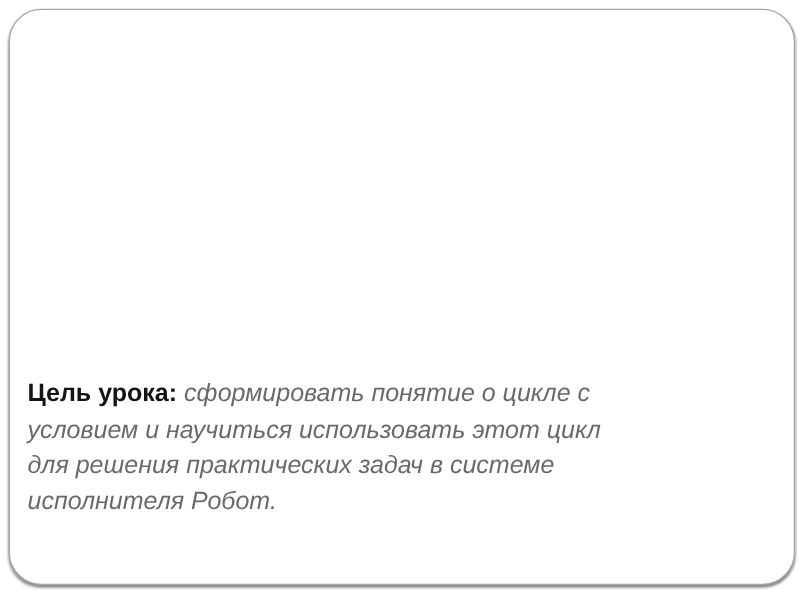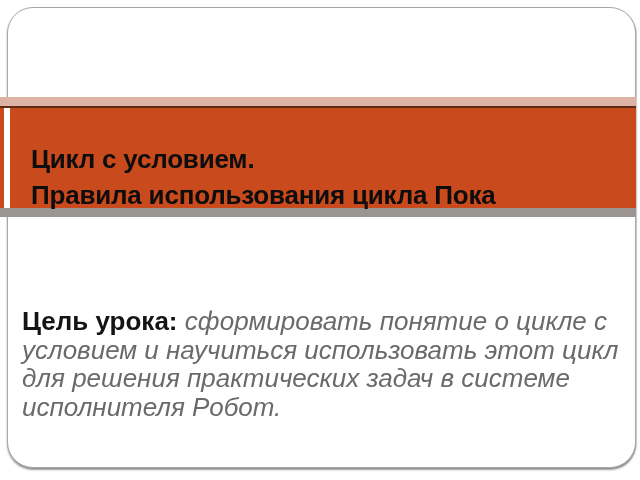--- a/index.html
+++ b/index.html
@@ -74,21 +74,21 @@
     white-space: pre-line;
     letter-spacing: -0.2px;
     z-index: 2;
   }
   
   .goal {
     position: absolute;
     left: 22px;
     top: 281px;
     width: 600px;
-    font-size: 26px;
+    font-size: 20px;
     line-height: 28.5px;
     color: #6a6a6a;
   }
   .goal-label {
     font-weight: bold;
     font-style: normal;
     color: #141414;
   }
   .goal-text {
     font-style: italic;
@@ -97,29 +97,19 @@
     margin-left: 0.28em;
   }
 </style>
 </head>
 <body>
 
 <div class="page">
 
   <div class="slide-frame"></div>
 
-  <div class="banner">
-    <div class="stripe-pink"></div>
-    <div class="stripe-dark"></div>
-    <div class="band-orange">
-      <div class="band-notch"></div>
-      <h1 class="slide-title">Цикл с условием.
-Правила использования цикла Пока</h1>
-    </div>
-    <div class="stripe-gray"></div>
-  </div>
 
   <p class="goal"><span class="goal-label">Цель урока:</span><span class="goal-text">сформировать понятие о цикле с
 условием и научиться использовать этот цикл
 для решения практических задач в системе
 исполнителя Робот.</span></p>
 
 </div>
 
 </body></html>

